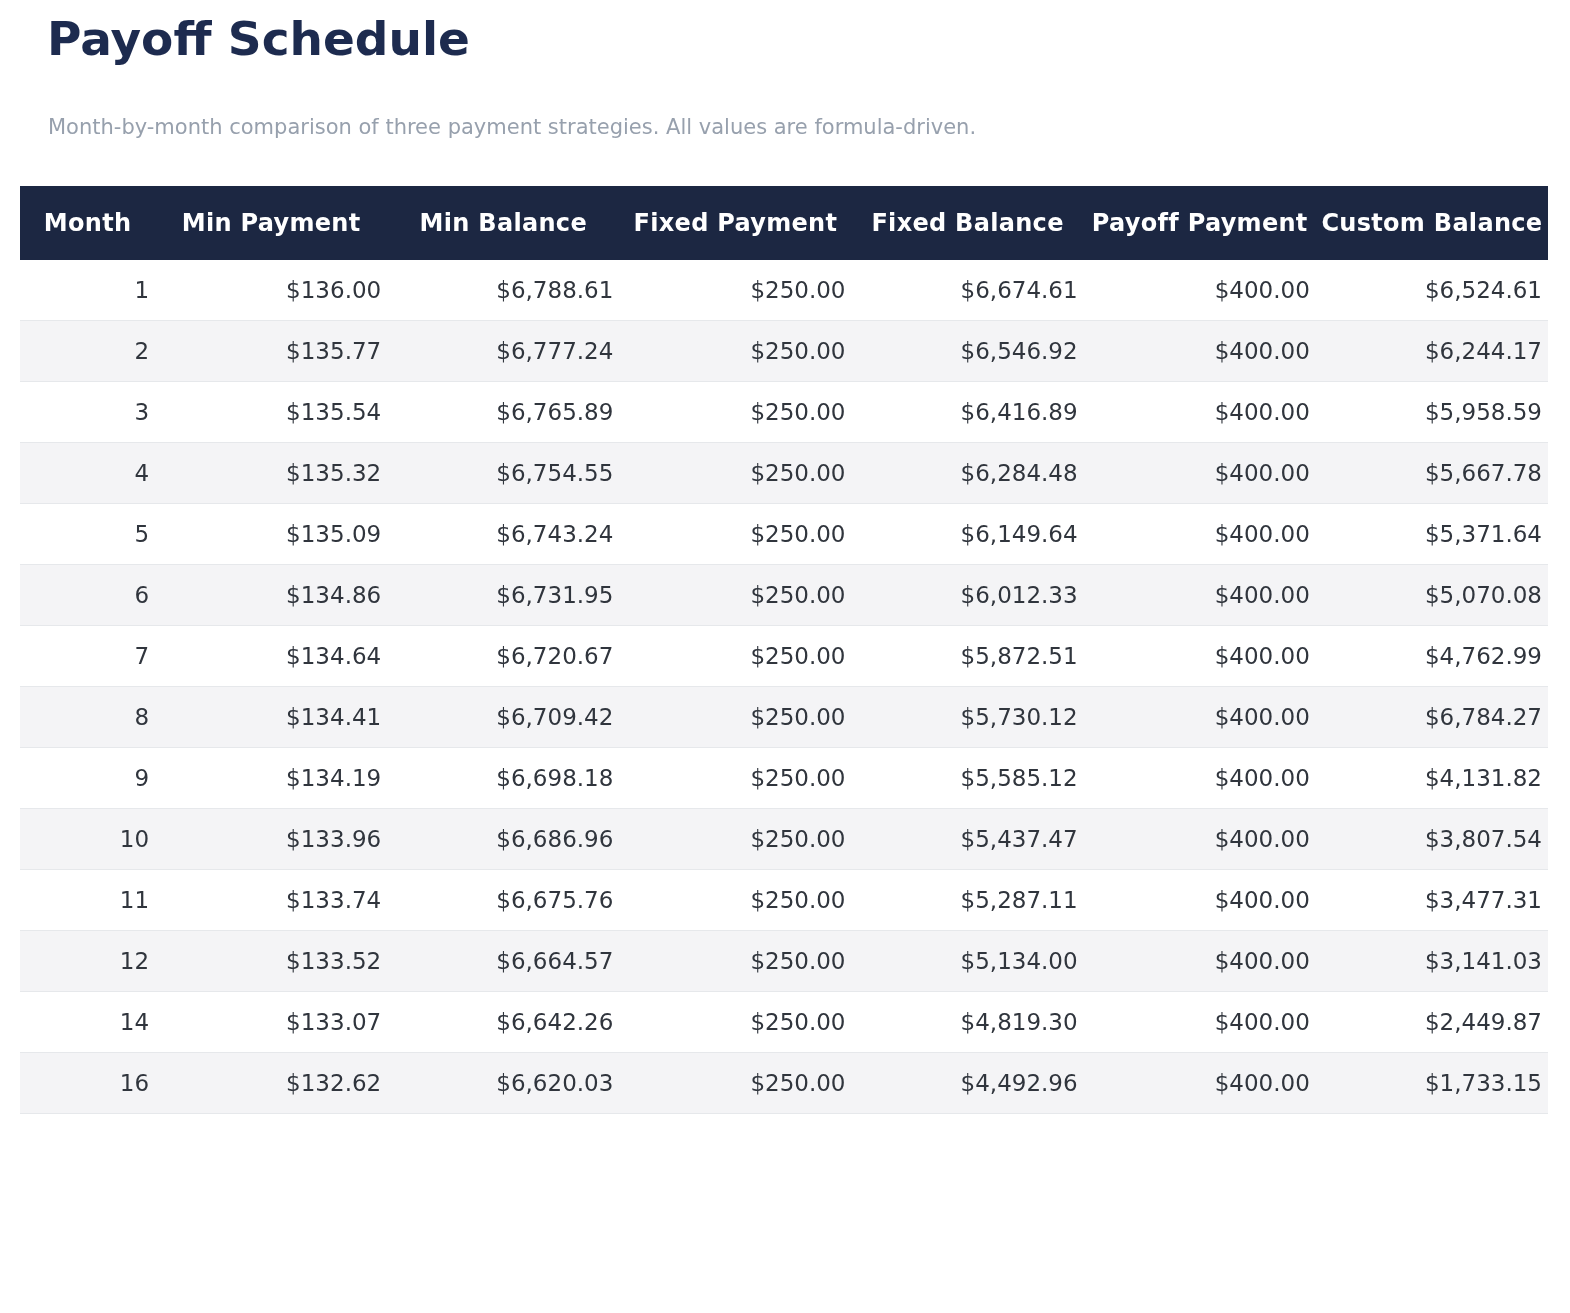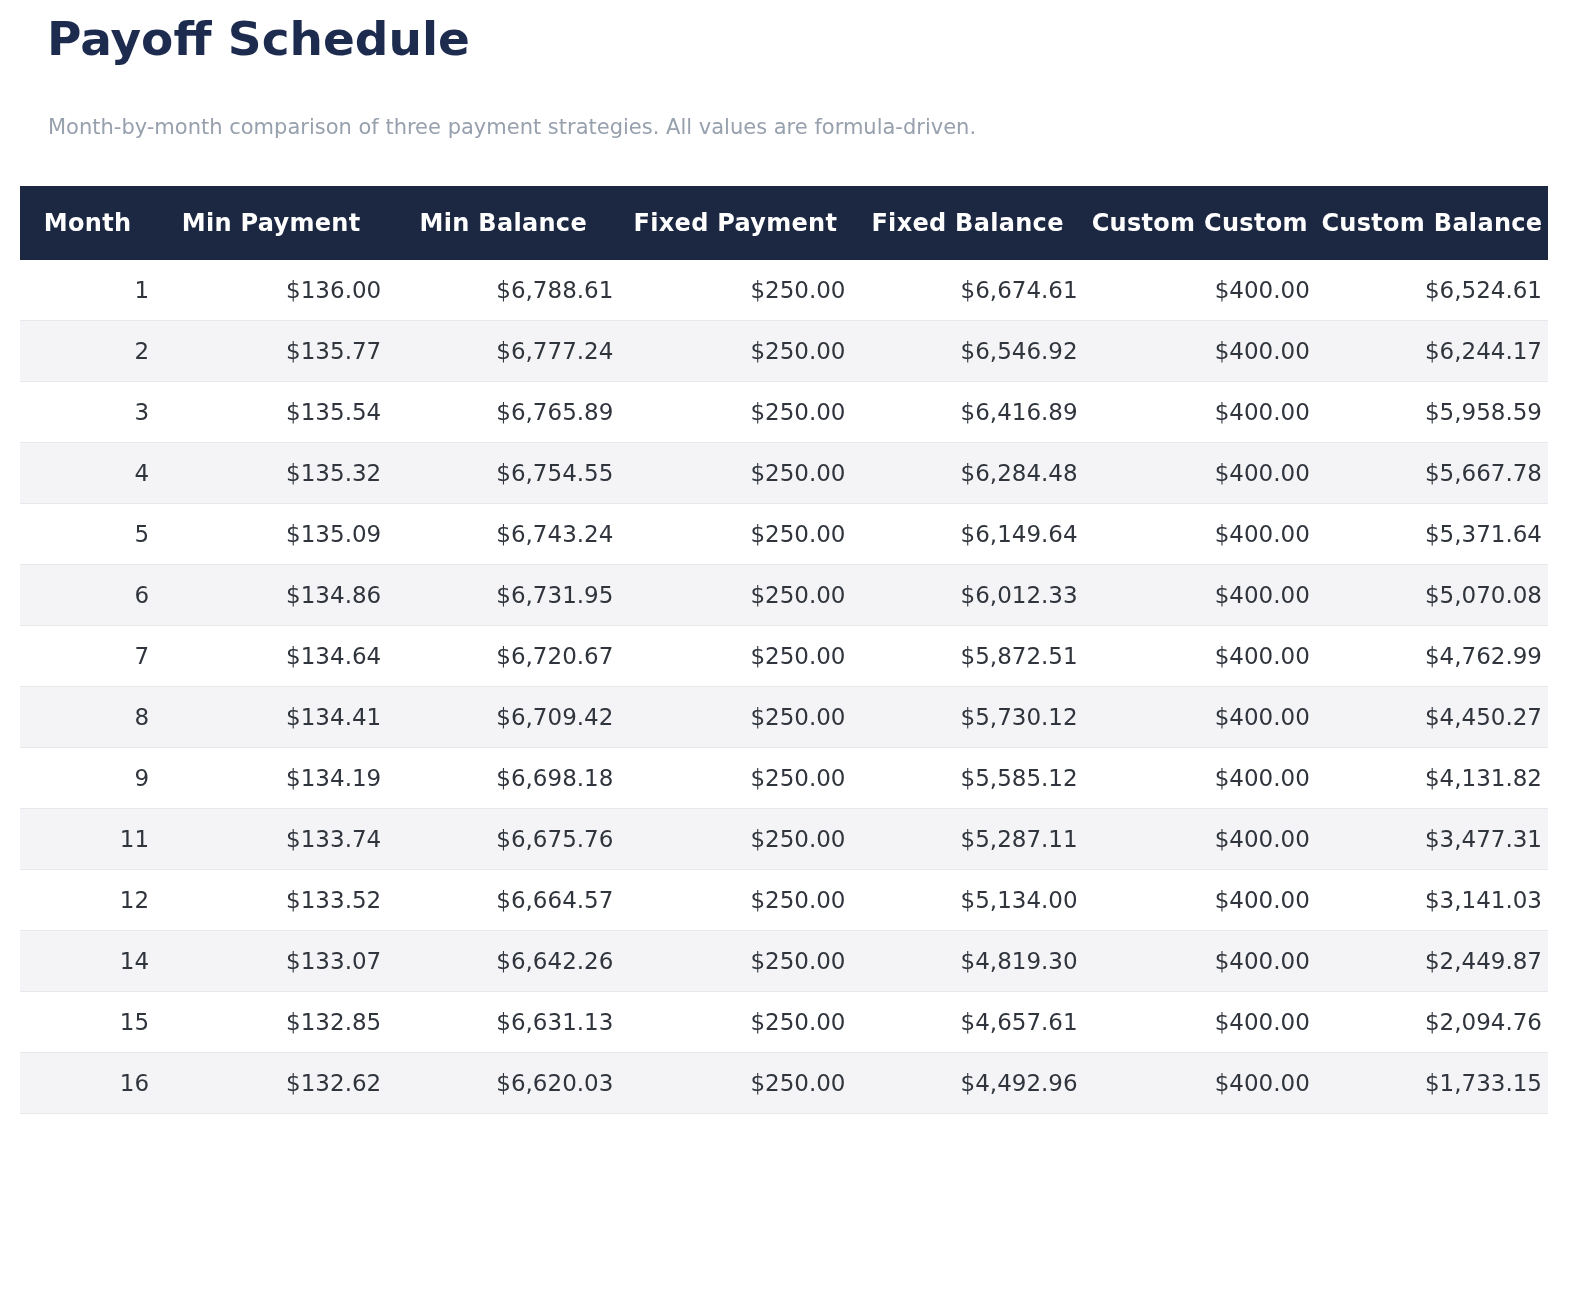--- a/index.html
+++ b/index.html
@@ -86,21 +86,21 @@
         <col class="c-std">
         <col class="c-std">
     </colgroup>
     <thead>
       <tr id="header-row">
           <th>Month</th>
           <th>Min Payment</th>
           <th>Min Balance</th>
           <th>Fixed Payment</th>
           <th>Fixed Balance</th>
-          <th>Custom Custom</th>
+          <th>Payoff Payment</th>
           <th>Custom Balance</th>
         </tr>
     </thead>
     <tbody id="table-body">
         <tr>
           <td>1</td>
           <td>$136.00</td>
           <td>$6,788.61</td>
           <td>$250.00</td>
           <td>$6,674.61</td>
@@ -161,32 +161,41 @@
           <td>$400.00</td>
           <td>$4,762.99</td>
         </tr>
         <tr>
           <td>8</td>
           <td>$134.41</td>
           <td>$6,709.42</td>
           <td>$250.00</td>
           <td>$5,730.12</td>
           <td>$400.00</td>
-          <td>$4,450.27</td>
+          <td>$6,784.27</td>
         </tr>
         <tr>
           <td>9</td>
           <td>$134.19</td>
           <td>$6,698.18</td>
           <td>$250.00</td>
           <td>$5,585.12</td>
           <td>$400.00</td>
           <td>$4,131.82</td>
         </tr>
         <tr>
+          <td>10</td>
+          <td>$133.96</td>
+          <td>$6,686.96</td>
+          <td>$250.00</td>
+          <td>$5,437.47</td>
+          <td>$400.00</td>
+          <td>$3,807.54</td>
+        </tr>
+        <tr>
           <td>11</td>
           <td>$133.74</td>
           <td>$6,675.76</td>
           <td>$250.00</td>
           <td>$5,287.11</td>
           <td>$400.00</td>
           <td>$3,477.31</td>
         </tr>
         <tr>
           <td>12</td>
@@ -198,29 +207,20 @@
           <td>$3,141.03</td>
         </tr>
         <tr>
           <td>14</td>
           <td>$133.07</td>
           <td>$6,642.26</td>
           <td>$250.00</td>
           <td>$4,819.30</td>
           <td>$400.00</td>
           <td>$2,449.87</td>
-        </tr>
-        <tr>
-          <td>15</td>
-          <td>$132.85</td>
-          <td>$6,631.13</td>
-          <td>$250.00</td>
-          <td>$4,657.61</td>
-          <td>$400.00</td>
-          <td>$2,094.76</td>
         </tr>
         <tr>
           <td>16</td>
           <td>$132.62</td>
           <td>$6,620.03</td>
           <td>$250.00</td>
           <td>$4,492.96</td>
           <td>$400.00</td>
           <td>$1,733.15</td>
         </tr>

